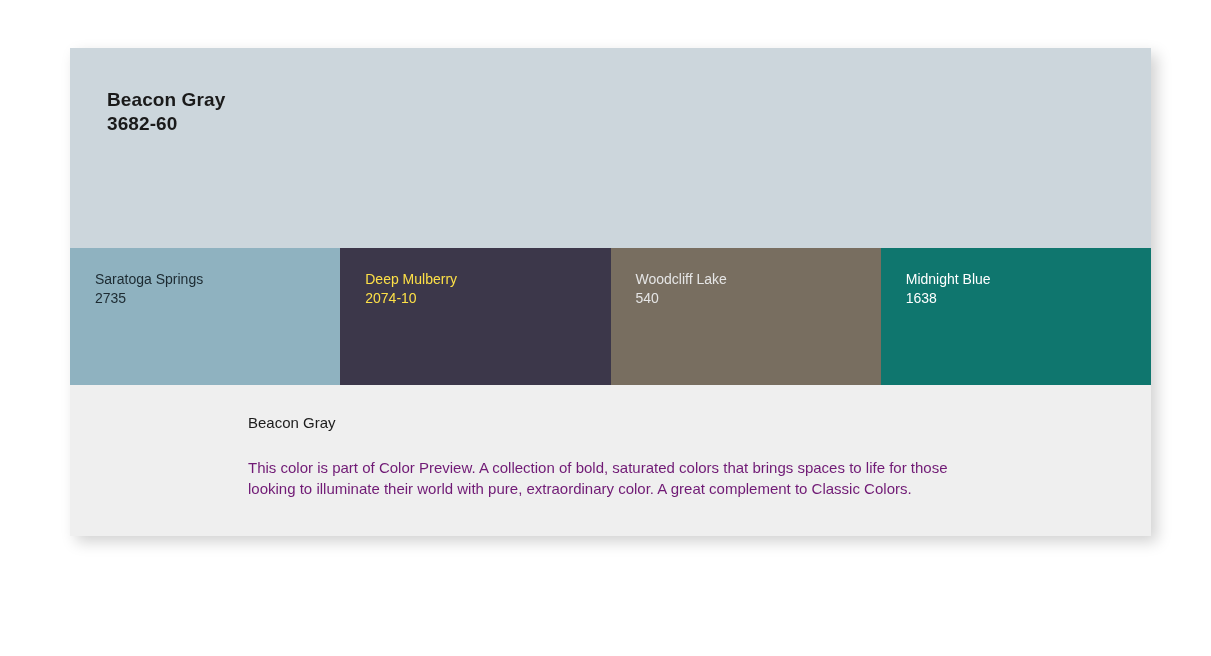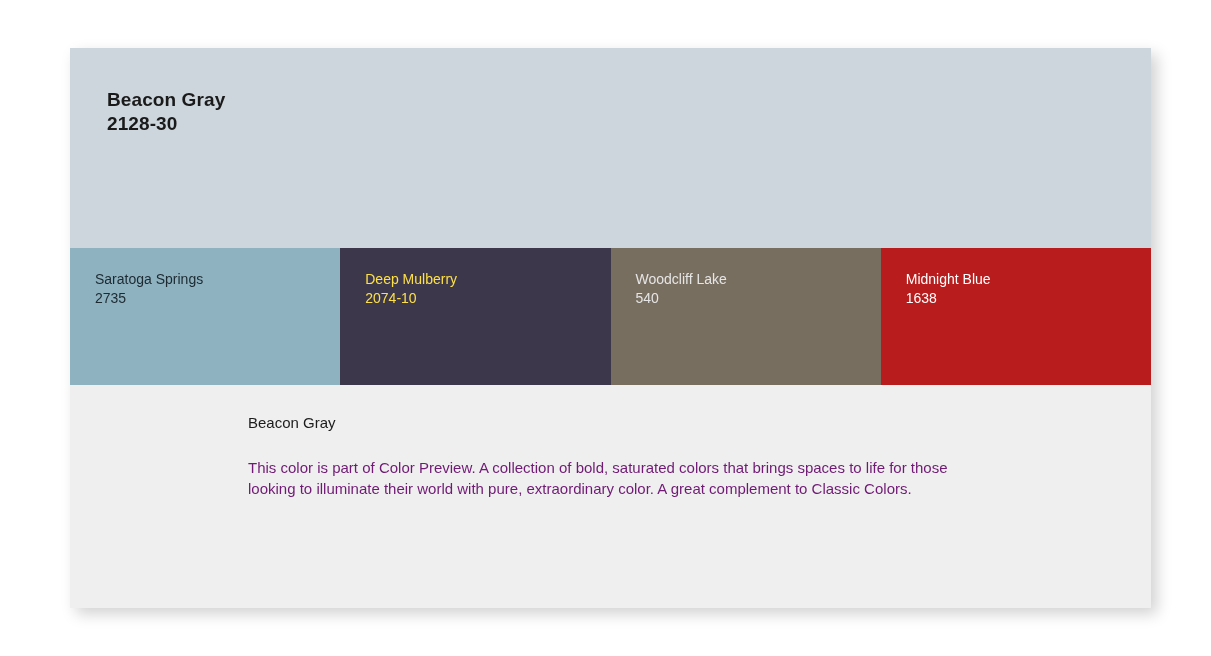--- a/index.html
+++ b/index.html
@@ -6,21 +6,21 @@
   body{
     width:1211px;height:656px;
     background:#ffffff;
     font-family:"Liberation Sans", sans-serif;
     overflow:hidden;
     position:relative;
   }
   #card{
     position:absolute;
     left:70px;top:48px;
-    width:1081px;height:560px;
+    width:1081px;height:488px;
     box-shadow:6px 6px 14px rgba(0,0,0,0.18);
     background:#efefef;
     overflow:hidden;
   }
   #hero{
     position:relative;
     height:200px;
     padding:0;
   }
   #hero-text{
@@ -70,21 +70,21 @@
   }
 </style>
 </head>
 <body>
 
 <div id="card">
 
   <div id="hero" style="background: rgb(204, 214, 220);">
     <div id="hero-text" style="color: rgb(26, 26, 26);">
       <div id="hero-name">Beacon Gray</div>
-      <div id="hero-code">2128-30</div>
+      <div id="hero-code">3682-60</div>
     </div>
   </div>
 
   <div id="swatch-row">
 
     <div class="swatch" style="background: rgb(143, 178, 192);">
       <div class="swatch-label" style="color: rgb(28, 42, 49);">
         <div class="swatch-name">Saratoga Springs</div>
         <div class="swatch-code">2735</div>
       </div>
@@ -97,21 +97,21 @@
       </div>
     </div>
 
     <div class="swatch" style="background: rgb(120, 110, 96);">
       <div class="swatch-label" style="color: #e5e5e5;">
         <div class="swatch-name">Woodcliff Lake</div>
         <div class="swatch-code">540</div>
       </div>
     </div>
 
-    <div class="swatch" style="background: #b91c1c;">
+    <div class="swatch" style="background: #0f766e;">
       <div class="swatch-label" style="color: rgb(255, 255, 255);">
         <div class="swatch-name">Midnight Blue</div>
         <div class="swatch-code">1638</div>
       </div>
     </div>
 
   </div>
 
   <div id="info" style="background: rgb(239, 239, 239);">
     <div id="info-inner">

